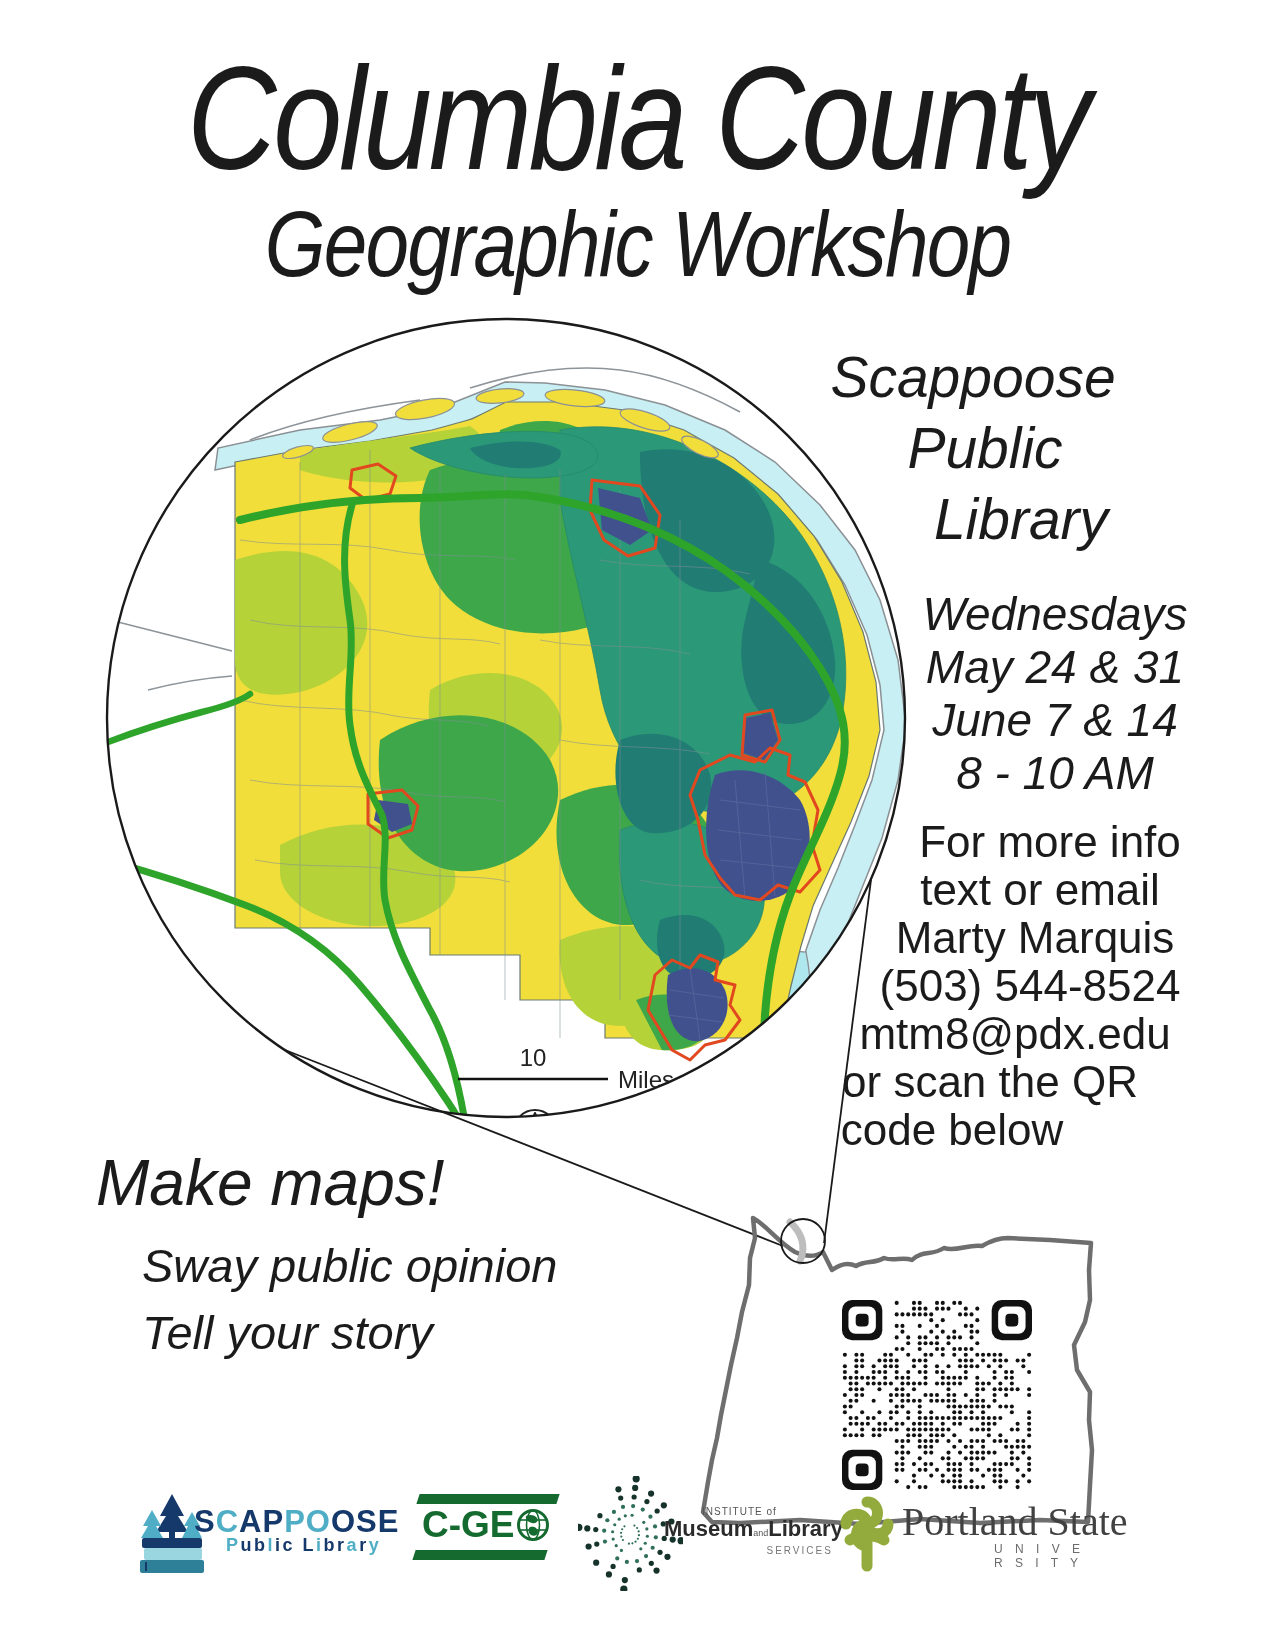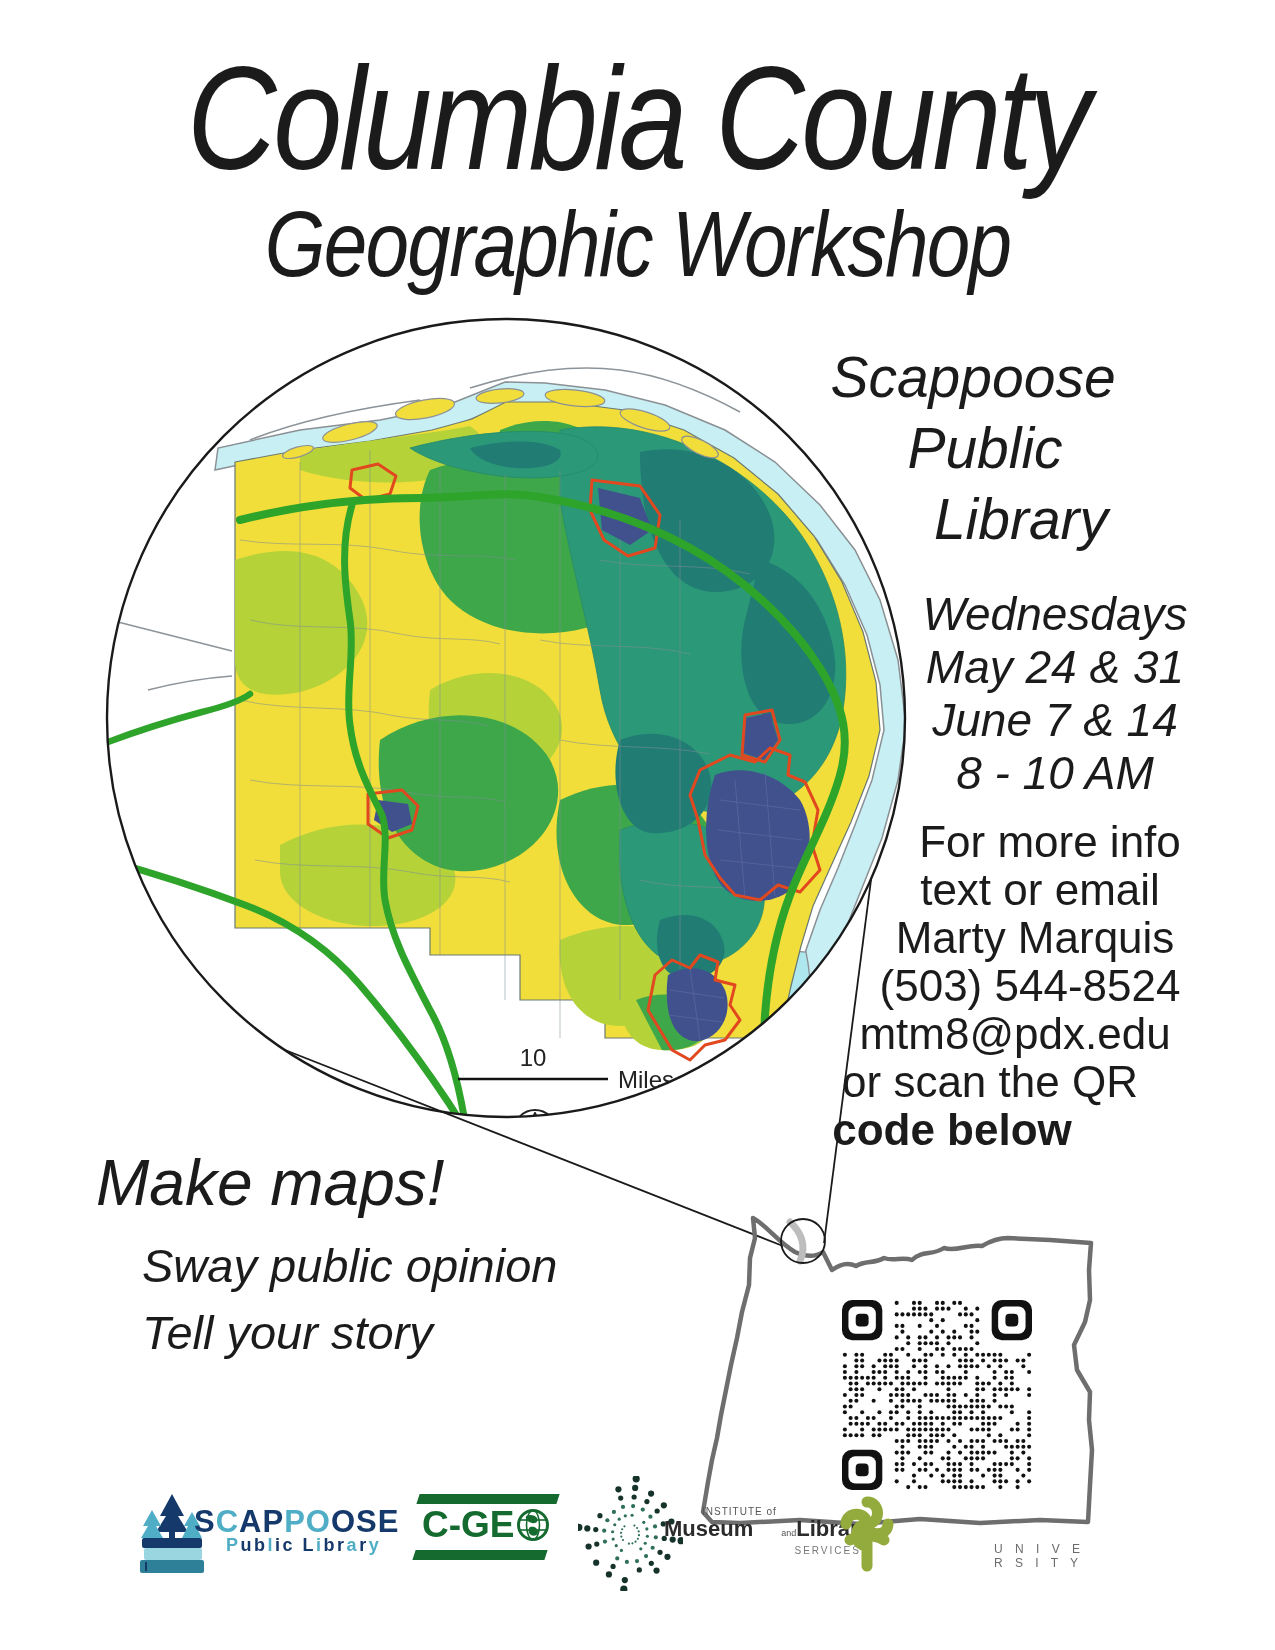--- a/index.html
+++ b/index.html
@@ -24,38 +24,38 @@
   .venue{top:342px;left:835px;width:300px;font-style:italic;font-size:57px;line-height:71px;text-align:center;}
   .venue .l1{transform:translateX(-12px);}
   .venue .l2{transform:translateX(0px);}
   .venue .l3{transform:translateX(36px);}
   .schedule{top:588px;left:900px;width:310px;font-style:italic;font-size:46px;line-height:53px;text-align:center;}
   .contact{top:818px;left:845px;width:330px;font-size:44px;line-height:48px;text-align:center;}
   .contact div{white-space:nowrap;}
   .c0{transform:translateX(40px);} .c1{transform:translateX(30px);}
   .c2{transform:translateX(25px);} .c3{transform:translateX(20px);}
   .c4{transform:translateX(5px);}  .c5{transform:translateX(-20px);}
-  .c6{transform:translateX(-58px);font-weight:bold;}
+  .c6{transform:translateX(-58px);}
   
   .cta-head{top:1148px;left:96px;font-style:italic;font-size:64px;line-height:70px;}
   .cta-items{top:1232px;left:142px;font-style:italic;font-size:47px;line-height:67px;}
   #lib-logo{top:1488px;left:136px;width:250px;height:95px;}
   #lib-name{position:absolute;left:58px;top:16px;font-size:31px;font-weight:bold;letter-spacing:1px;white-space:nowrap;}
   #lib-sub{position:absolute;left:90px;top:47px;font-size:18px;font-weight:bold;letter-spacing:2.5px;white-space:nowrap;}
   #cgeo-logo{top:1494px;left:418px;width:145px;height:70px;}
   .cgeo-bar{position:absolute;left:0;width:140px;height:10px;background:#156A30;}
   .cgeo-bar.top{top:0;transform:skewX(-18deg);}
   .cgeo-bar.bot{top:56px;left:-4px;width:132px;transform:skewX(-18deg);}
   .cgeo-row{position:absolute;top:10px;left:4px;display:flex;align-items:center;}
   .cgeo-text{font-size:37px;font-weight:bold;color:#156A30;letter-spacing:0px;}
   #imls-logo{top:1484px;left:596px;width:210px;height:100px;}
   .imls-text{position:absolute;left:68px;top:22px;color:#2b2b2b;}
   .imls-l1{font-size:10px;letter-spacing:1px;color:#555;padding-left:38px;}
   .imls-l2{font-size:22px;font-weight:bold;line-height:24px;}
-  .imls-and{font-size:9px;font-weight:normal;color:#555;padding-left:28px;}
+  .imls-and{font-size:9px;font-weight:normal;color:#555;}
   .imls-l3{font-size:10px;letter-spacing:2px;color:#777;text-align:right;padding-right:10px;}
   #psu-logo{top:1494px;left:836px;width:260px;height:85px;}
   .psu-text{position:absolute;left:66px;top:4px;font-family:"Liberation Serif",serif;font-size:40px;color:#414141;white-space:nowrap;}
   .psu-sub{position:absolute;left:158px;top:48px;font-size:12px;letter-spacing:4.5px;color:#6b6b6b;font-family:"Liberation Sans",sans-serif;}
 </style>
 </head>
 <body>
 
 <div id="poster">
 
@@ -817,16 +817,17 @@
   </div>
 
   <div class="abs" id="psu-logo">
     <svg width="62" height="80" viewBox="0 0 62 80">
       <g fill="none" stroke="#93AB3D" stroke-width="11" stroke-linecap="round">
         <path d="M31,8 C45,8 45,30 31,30 C17,30 17,52 31,52 L31,72"></path>
         <path d="M10,30 C10,17 31,17 31,30 C31,43 52,43 52,30"></path>
         <path d="M14,46 C24,40 38,40 48,46"></path>
       </g>
     </svg>
+    <div class="psu-text">Portland State</div>
     <div class="psu-sub">U N I V E R S I T Y</div>
   </div>
 
 </div>
 
 </body></html>

